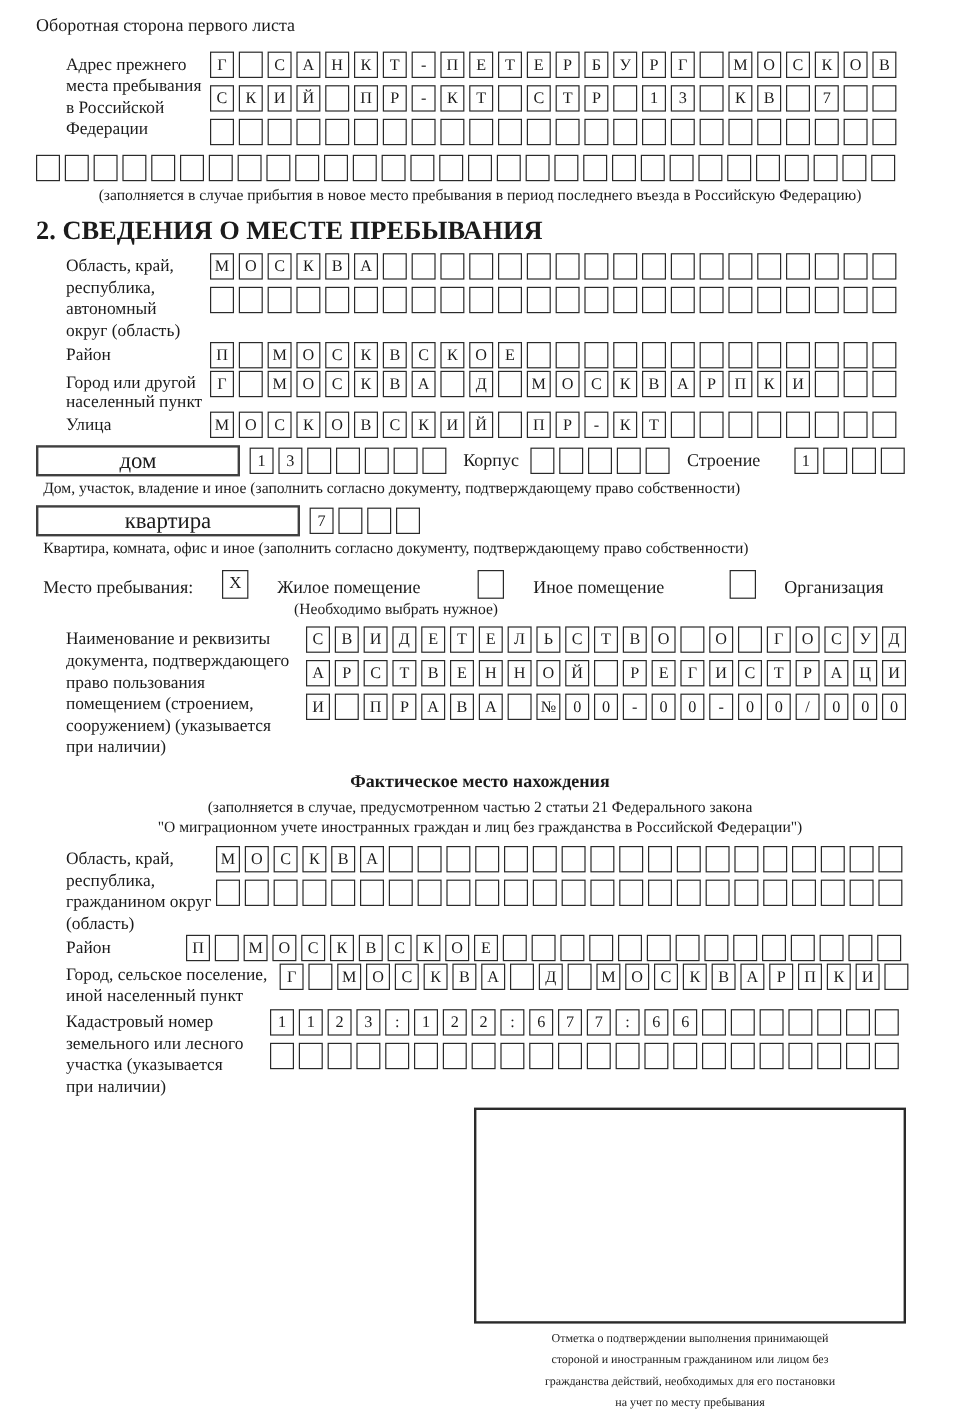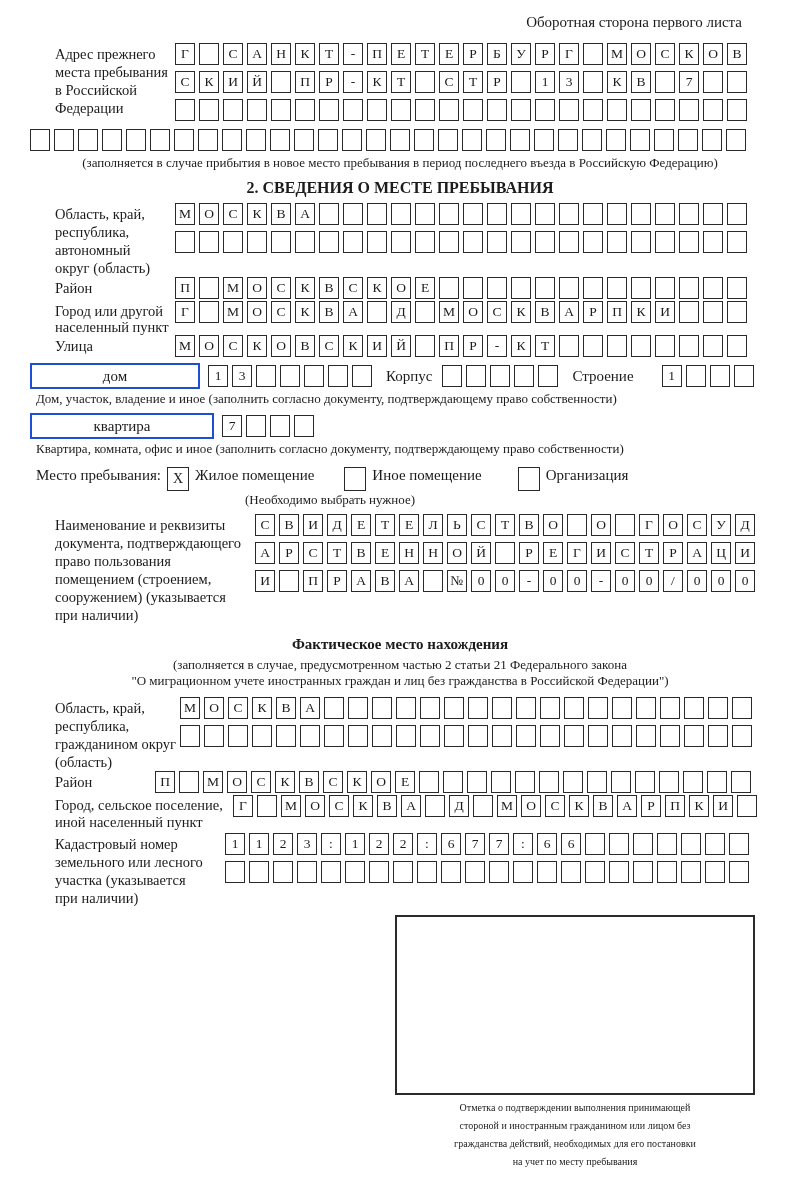--- a/index.html
+++ b/index.html
@@ -3,49 +3,49 @@
 <meta charset="utf-8">
 <style>
   * { box-sizing: border-box; margin: 0; padding: 0; }
   html, body { background: #fff; }
   body {
     width: 800px; height: 1180px; margin: 0 auto;
     font-family: "Liberation Serif", "DejaVu Serif", serif;
     color: #1b1b1b; position: relative; overflow: hidden;
     padding: 14px 30px 0 30px;
   }
-  .hdr-right { text-align: right; font-size: 15px; padding-right: 28px; margin-bottom: 12px; }
+  .hdr-right { text-align: left; font-size: 15px; padding-right: 28px; margin-bottom: 12px; }
 
   .frow { display: flex; align-items: flex-start; }
   .lbl { font-size: 14.5px; line-height: 18px; padding-left: 25px; flex: 0 0 auto; padding-top: 2px; }
   .rowset > .cells { margin-bottom: 6px; }
 
   .cells { display: flex; gap: 4px; }
   .cell {
     width: 20px; height: 22px; flex: 0 0 auto;
     border: 1.7px solid #2a2a2a;
     font-size: 13.5px; line-height: 19px; text-align: center;
     font-family: "Liberation Serif", serif;
   }
   .caption { font-size: 13px; line-height: 16px; }
   .caption.center { text-align: center; }
-  .sect-title { text-align: center; font-weight: bold; font-size: 16px; margin: 8px 0 6px 0; }
+  .sect-title { font-weight: bold; font-size: 22px; margin: 8px 0 6px 0; }
   .sub-title { text-align: center; font-weight: bold; font-size: 15px; margin: 12px 0 4px 0; }
 
   .longbox {
-    border: 2px solid #1d4ed8; height: 26px; text-align: center;
-    font-size: 15px; line-height: 23px; flex: 0 0 auto;
+    border: 2px solid #404040; height: 26px; text-align: center;
+    font-size: 19px; line-height: 23px; flex: 0 0 auto;
   }
   .inline-lbl { font-size: 15px; line-height: 26px; flex: 0 0 auto; }
 
   .checkbox {
     width: 22px; height: 24px; border: 1.8px solid #2a2a2a; flex: 0 0 auto;
     text-align: center; font-size: 14px; line-height: 21px;
   }
-  .stay-row { display: flex; align-items: flex-start; gap: 6px; margin-top: 10px; }
+  .stay-row { display: flex; align-items: flex-end; gap: 24px; margin-top: 10px; }
   .stay-opt-label { font-size: 15px; }
 
   .mark-box {
     border: 2px solid #2a2a2a; width: 360px; height: 180px;
     margin-left: 365px; margin-top: 8px;
   }
   .mark-caption { width: 430px; margin-left: 330px; text-align: center;
     font-size: 10px; line-height: 18px; margin-top: 4px; }
 
   .mt2 { margin-top: 2px; } .mt4 { margin-top: 4px; } .mt6 { margin-top: 6px; }
@@ -359,21 +359,21 @@
   <div class="cells">
       <span class="cell">1</span>
       <span class="cell"></span>
       <span class="cell"></span>
       <span class="cell"></span>
     </div>
 </div>
 <div class="caption mt2" style="padding-left:6px;">Дом, участок, владение и иное (заполнить согласно документу, подтверждающему право собственности)</div>
 
 <div class="frow mt6" style="align-items:center;">
-  <div class="longbox" style="width:184px; margin-right:8px;">квартира</div>
+  <div class="longbox" style="width:220px; margin-right:8px;">квартира</div>
   <div class="cells">
       <span class="cell">7</span>
       <span class="cell"></span>
       <span class="cell"></span>
       <span class="cell"></span>
     </div>
 </div>
 <div class="caption mt2" style="padding-left:6px;">Квартира, комната, офис и иное (заполнить согласно документу, подтверждающему право собственности)</div>
 
 <div class="stay-row">

